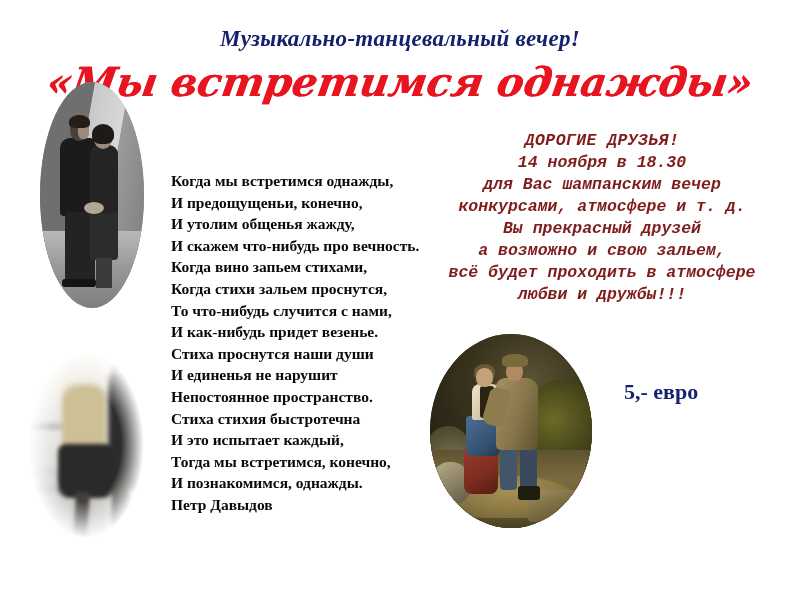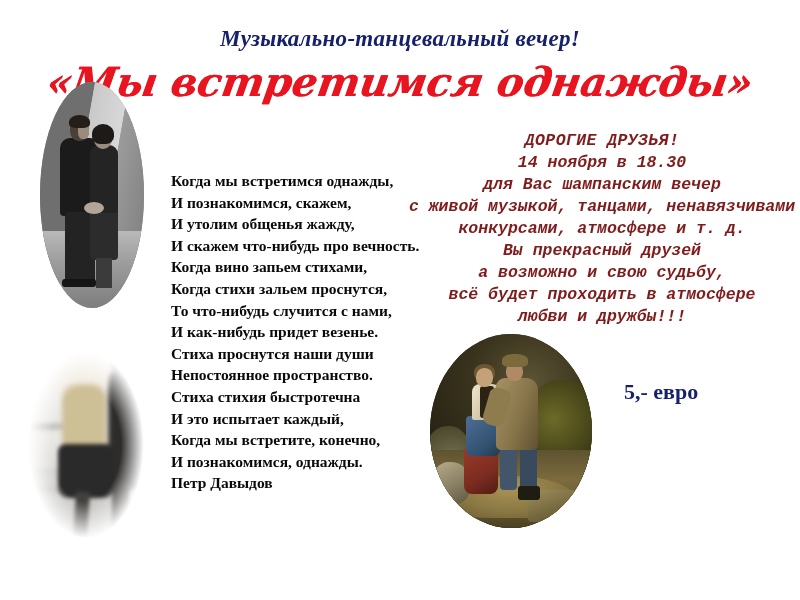--- a/index.html
+++ b/index.html
@@ -449,44 +449,44 @@
     <div class="pt-m-arm"></div>
     <div class="pt-m-head"></div>
     <div class="pt-m-hat"></div>
   </div>
 
   <div class="title-main">Музыкально-танцевальный вечер!</div>
   <div class="title-script">«Мы встретимся однажды»</div>
 
   <div class="poem">
     <div>Когда мы встретимся однажды,</div>
-    <div>И познакомимся, скажем,</div>
+    <div>И предощущеньи, конечно,</div>
     <div>И утолим общенья жажду,</div>
     <div>И скажем что-нибудь про вечность.</div>
     <div>Когда вино запьем стихами,</div>
     <div>Когда стихи зальем проснутся,</div>
     <div>То что-нибудь случится с нами,</div>
     <div>И как-нибудь придет везенье.</div>
     <div>Стиха проснутся наши души</div>
+    <div>И единенья не нарушит</div>
     <div>Непостоянное пространство.</div>
     <div>Стиха стихия быстротечна</div>
     <div>И это испытает каждый,</div>
-    <div>Когда мы встретите, конечно,</div>
+    <div>Тогда мы встретимся, конечно,</div>
     <div>И познакомимся, однажды.</div>
     <div>Петр Давыдов</div>
   </div>
 
   <div class="invite">
     <div class="lead">ДОРОГИЕ ДРУЗЬЯ!</div>
     <div>14 ноября в 18.30</div>
     <div>для Вас шампанским вечер</div>
-    <div>с живой музыкой, танцами, ненавязчивами</div>
     <div>конкурсами, атмосфере и т. д.</div>
     <div>Вы прекрасный друзей</div>
-    <div>а возможно и свою судьбу,</div>
+    <div>а возможно и свою зальем,</div>
     <div>всё будет проходить в атмосфере</div>
     <div>любви и дружбы!!!</div>
   </div>
 
   <div class="entry">
     <div>5,- евро</div>
   </div>
 
 </div>
 

